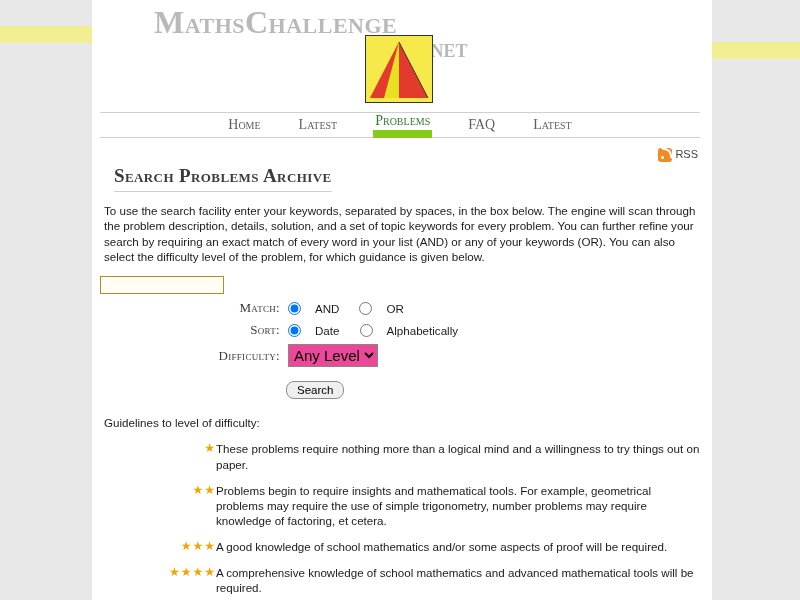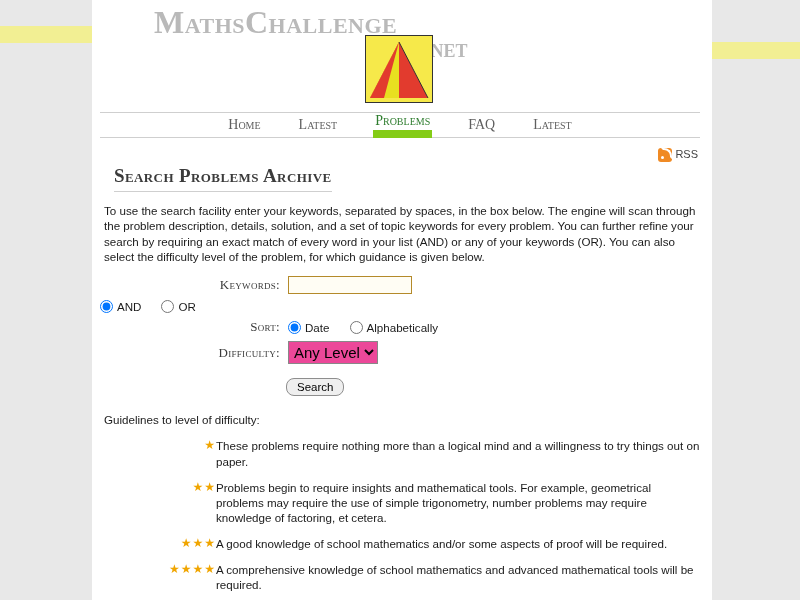--- a/index.html
+++ b/index.html
@@ -183,21 +183,21 @@
   }
   input.kw {
     width: 118px;
     height: 14px;
     font-size: 11px;
     border: 1px solid #b48a2a;
     background: #fffdf4;
     padding: 1px 2px;
   }
   .radio-group { display: flex; align-items: center; gap: 6px; }
-  .radio-group .opt { display:flex; align-items:center; gap:4px; margin-right: 14px; }
+  .radio-group .opt { display:flex; align-items:center; gap:14px; margin-right: 14px; }
   input[type=radio] { margin: 0; }
   select.level {
     font-size: 15px;
     padding: 1px;
     border: 1px solid #888;
     background: #ec4899;
   }
   .search-row { margin: 14px 0 0 186px; }
   button.search {
     font-size: 11.5px;
@@ -270,25 +270,25 @@
 
     <div class="body-wrap">
 
       <h1 class="page-title">Search Problems Archive</h1>
 
       <p class="intro">To use the search facility enter your keywords, separated by spaces, in the box below. The engine will scan through the problem description, details, solution, and a set of topic keywords for every problem. You can further refine your search by requiring an exact match of every word in your list (AND) or any of your keywords (OR). You can also select the difficulty level of the problem, for which guidance is given below.</p>
 
       <div class="form">
 
         <div class="frow">
-          <div class="flabel">Keywords:</div>
           <input class="kw" type="text" placeholder="" style="">
         </div>
 
         <div class="frow">
+          <div class="flabel">Match:</div>
           <div class="radio-group">
             <label class="opt">
               <input type="radio" name="match" checked="" style="">
               <span>AND</span>
             </label>
             <label class="opt">
               <input type="radio" name="match" style="">
               <span>OR</span>
             </label>
           </div>

